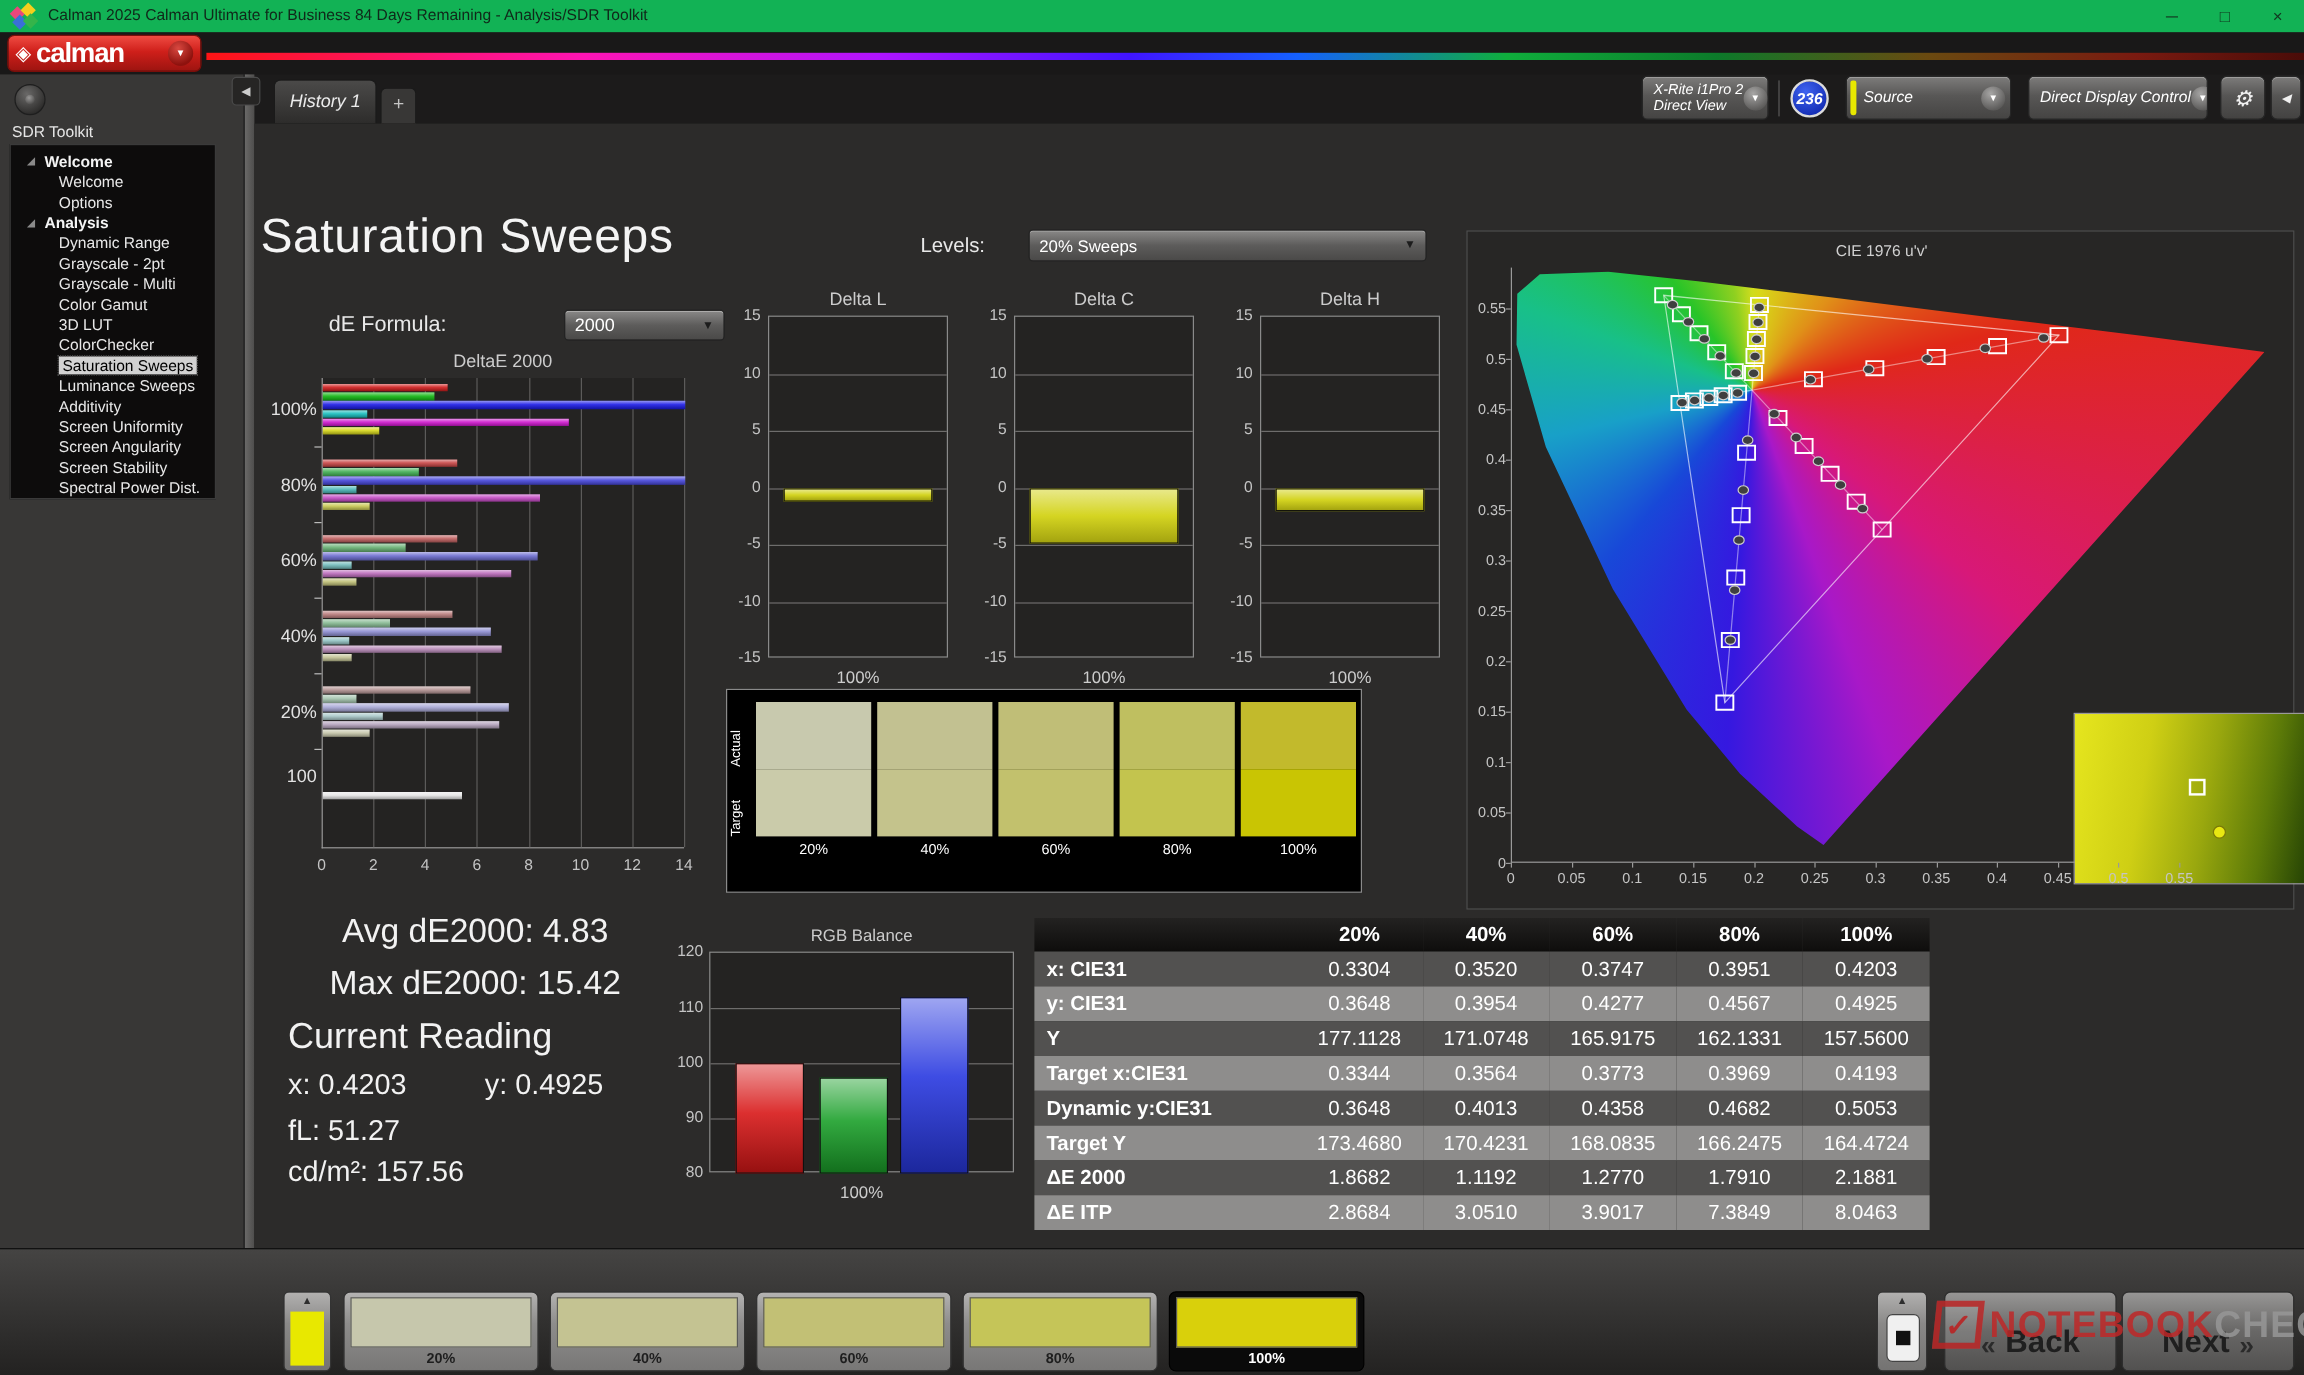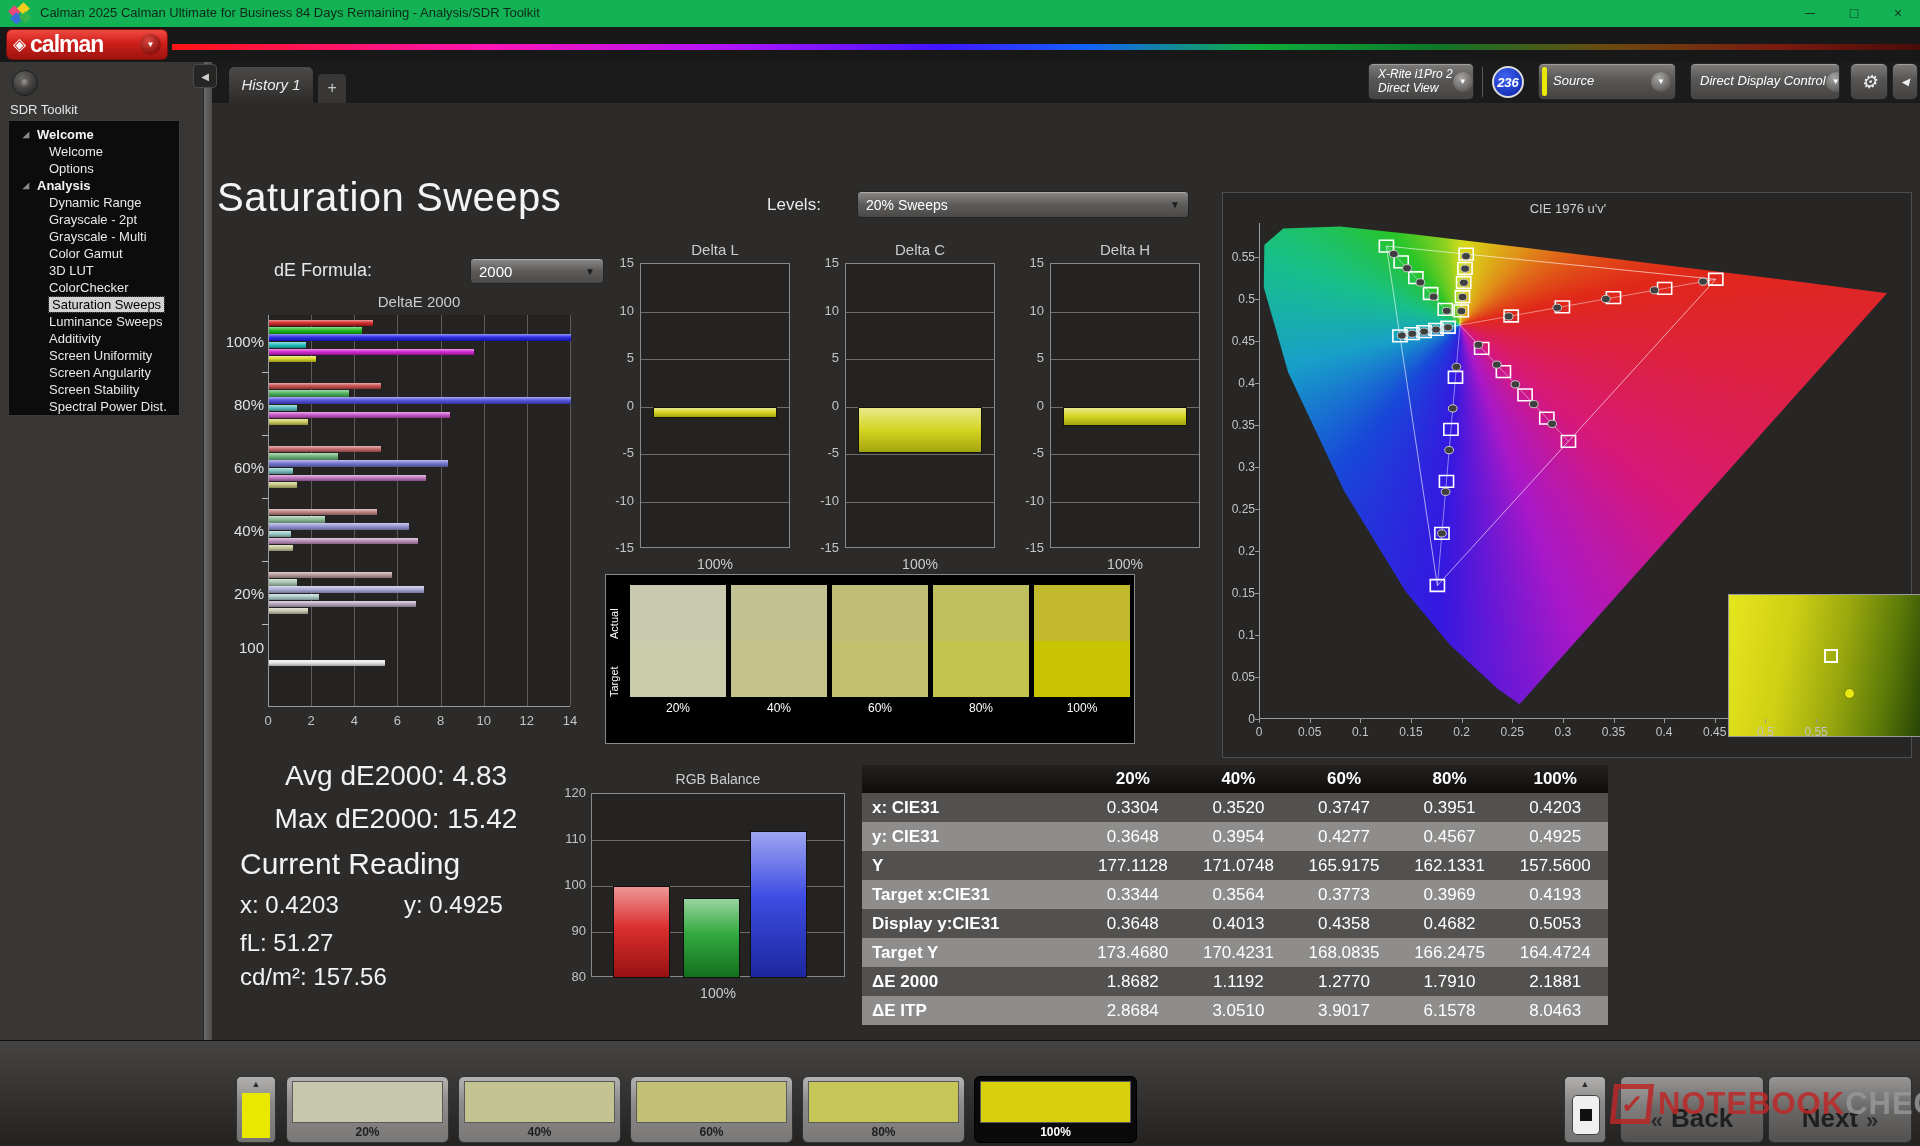--- a/index.html
+++ b/index.html
@@ -531,21 +531,21 @@
             </tr>
             <tr class="row-light">
               <td>Target x:CIE31</td>
               <td>0.3344</td>
               <td>0.3564</td>
               <td>0.3773</td>
               <td>0.3969</td>
               <td>0.4193</td>
             </tr>
             <tr class="row-dark">
-              <td>Display y:CIE31</td>
+              <td>Dynamic y:CIE31</td>
               <td>0.3648</td>
               <td>0.4013</td>
               <td>0.4358</td>
               <td>0.4682</td>
               <td>0.5053</td>
             </tr>
             <tr class="row-light">
               <td>Target Y</td>
               <td>173.4680</td>
               <td>170.4231</td>
@@ -559,21 +559,21 @@
               <td>1.1192</td>
               <td>1.2770</td>
               <td>1.7910</td>
               <td>2.1881</td>
             </tr>
             <tr class="row-light">
               <td>ΔE ITP</td>
               <td>2.8684</td>
               <td>3.0510</td>
               <td>3.9017</td>
-              <td>6.1578</td>
+              <td>7.3849</td>
               <td>8.0463</td>
             </tr>
           </tbody>
         </table>
       </div>
   <div class="de-tick" style="position: absolute; left: 50px; top: 269px; width: 6px; height: 1px;"></div>
       <div class="de-tick" style="position: absolute; left: 50px; top: 332px; width: 6px; height: 1px;"></div>
       <div class="de-tick" style="position: absolute; left: 50px; top: 395px; width: 6px; height: 1px;"></div>
       <div class="de-tick" style="position: absolute; left: 50px; top: 458px; width: 6px; height: 1px;"></div>
       <div class="de-tick" style="position: absolute; left: 50px; top: 521px; width: 6px; height: 1px;"></div>

